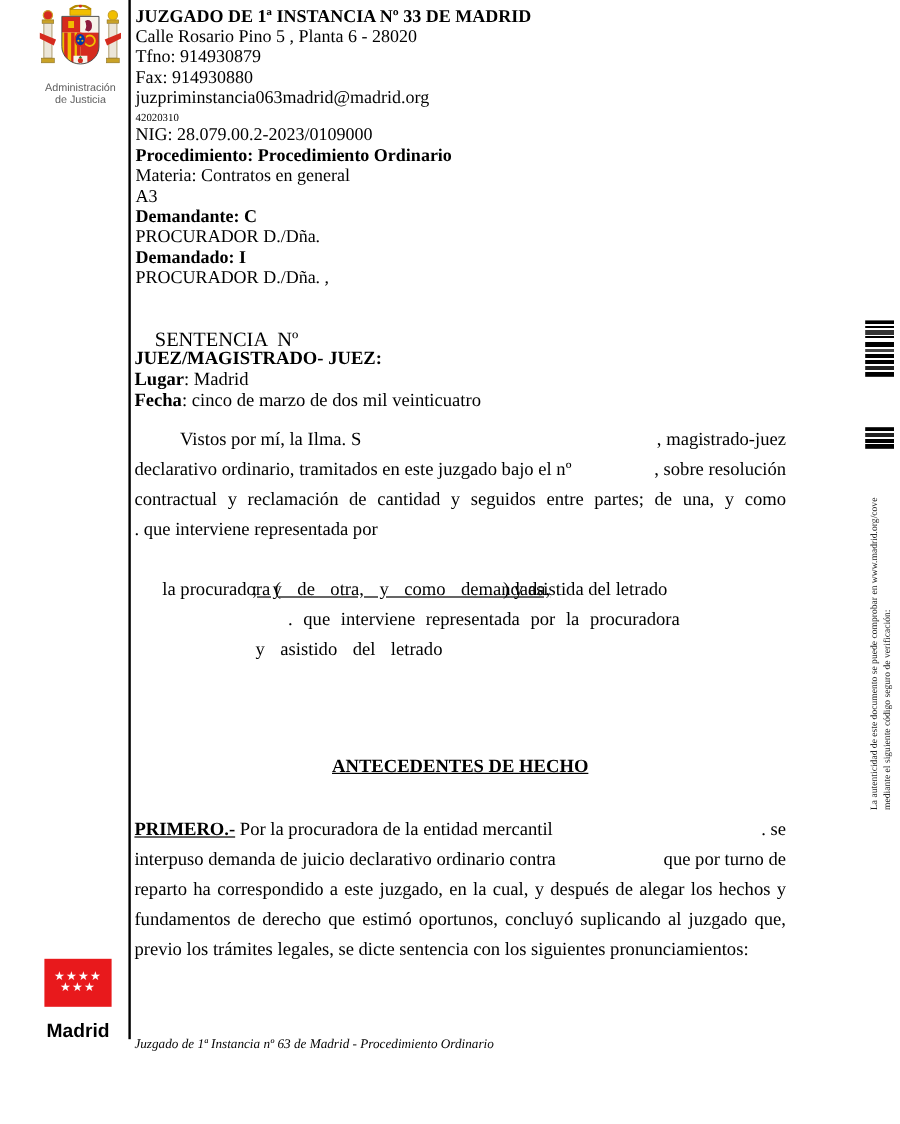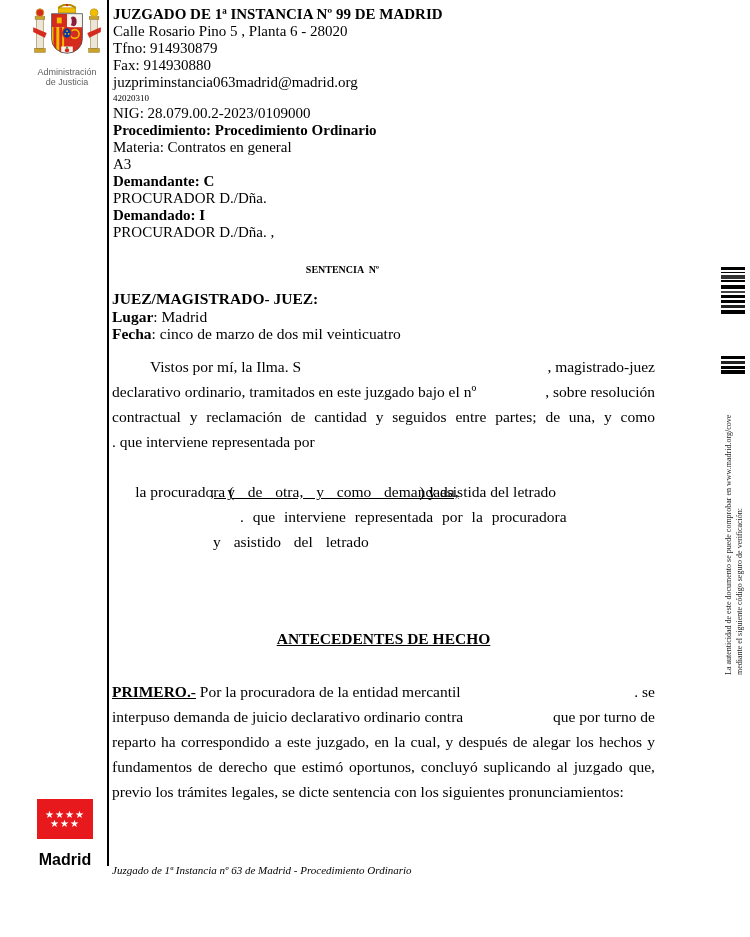--- a/index.html
+++ b/index.html
@@ -14,21 +14,21 @@
   .vline{position:absolute;left:107px;top:0;width:2px;height:866px;background:#000;}
 
   
   .header-block{position:absolute;left:113px;top:6px;width:540px;}
   .h-line{font-size:15px;line-height:17px;white-space:pre;}
   .h-line.bold{font-weight:bold;}
   .h-line.small{font-size:9px;line-height:14px;}
 
   
   .sentencia-heading{position:absolute;left:112px;top:253px;width:543px;padding-right:92px;box-sizing:border-box;
-        text-align:center;font-weight:bold;font-size:10px;white-space:pre;}
+        font-weight:normal;font-size:17px;white-space:pre;}
   .antecedentes-heading{position:absolute;left:112px;top:630px;width:543px;text-align:center;
         font-weight:bold;font-size:15.5px;}
   .antecedentes-heading span{text-decoration:underline;}
 
   
   .judge-block{position:absolute;left:112px;top:290px;font-size:15.5px;line-height:17.5px;}
   .lbl{font-weight:bold;}
 
   
   .para{position:absolute;left:112px;width:543px;font-size:15.5px;}
@@ -122,21 +122,21 @@
     </svg>
     <div class="coa-caption">
       <div>Administración</div>
       <div>de Justicia</div>
     </div>
   </div>
 
   <div class="vline"></div>
 
   <div class="header-block">
-    <div class="h-line bold">JUZGADO DE 1ª INSTANCIA Nº 99 DE MADRID</div>
+    <div class="h-line bold">JUZGADO DE 1ª INSTANCIA Nº 33 DE MADRID</div>
     <div class="h-line">Calle Rosario Pino 5 , Planta 6 - 28020</div>
     <div class="h-line">Tfno: 914930879</div>
     <div class="h-line">Fax: 914930880</div>
     <div class="h-line">juzpriminstancia063madrid@madrid.org</div>
     <div class="h-line small">42020310</div>
     <div class="h-line">NIG: 28.079.00.2-2023/0109000</div>
     <div class="h-line bold">Procedimiento: Procedimiento Ordinario</div>
     <div class="h-line">Materia: Contratos en general</div>
     <div class="h-line">A3</div>
     <div class="h-line bold">Demandante: C</div>

